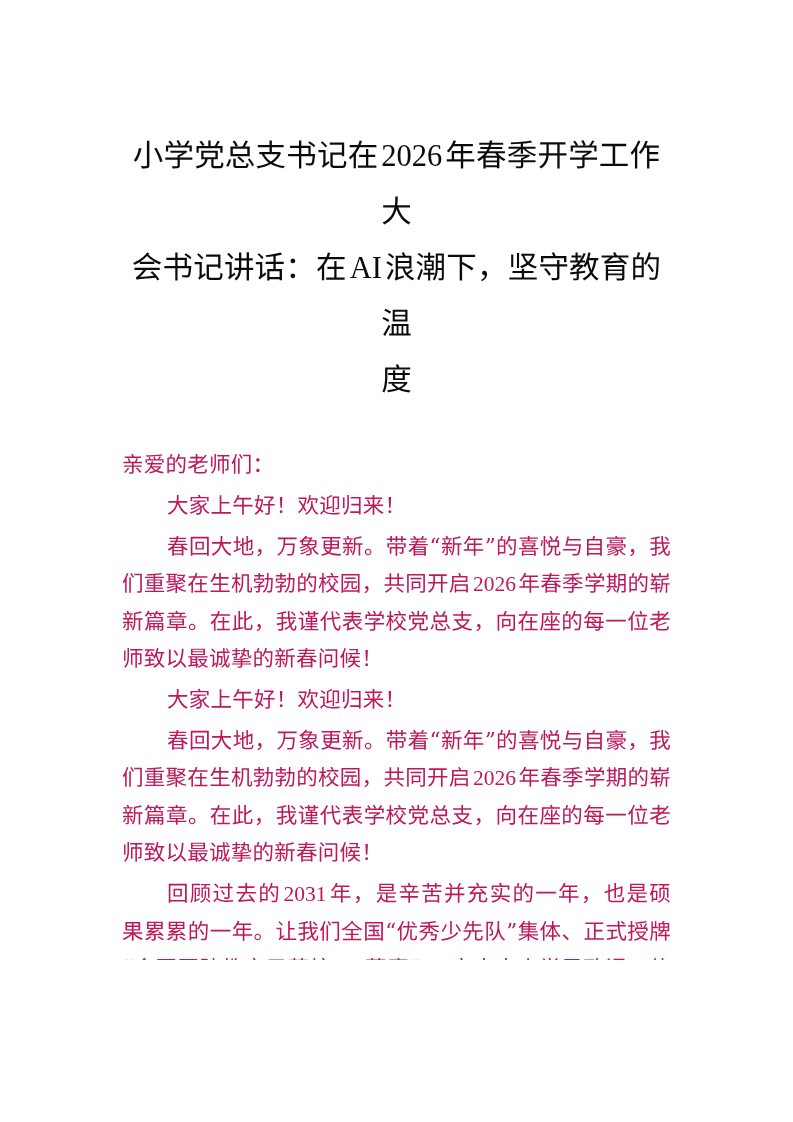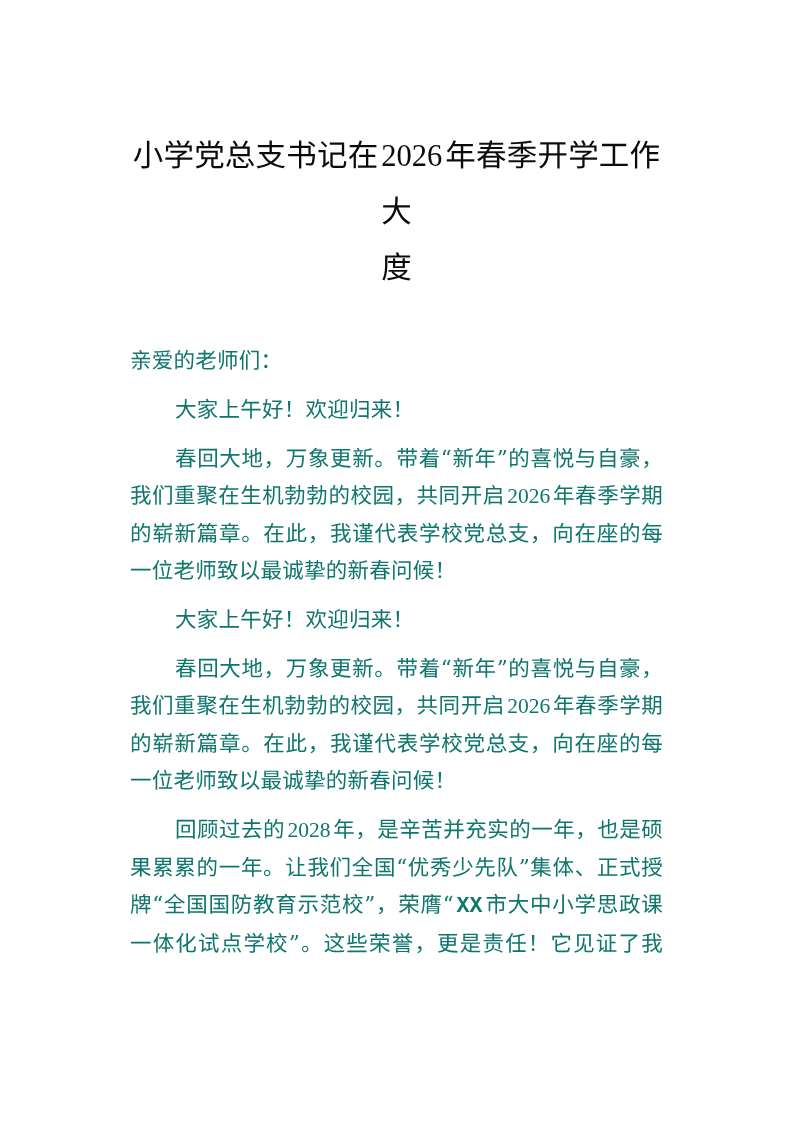--- a/index.html
+++ b/index.html
@@ -43,26 +43,26 @@
     word-break: break-all;
   }
 
   
   .body-block {
     margin: 0;
     padding-top: 34px;
   }
 
   .para {
-    margin: 12px;
+    margin: 4px;
     font-family: "DejaVu Serif", "Liberation Serif", serif;
     font-size: 21.5px;
     line-height: 37px;
     font-weight: 400;
-    color: #0f766e;
+    color: #be185d;
     text-align: justify;
     text-align-last: left;
     text-justify: inter-ideograph;
     word-break: break-all;
     letter-spacing: 0.25px;
   }
 
   .para.indent {
     text-indent: 45px;
   }
@@ -88,26 +88,27 @@
   }
 </style>
 </head>
 <body>
 
 <div class="page">
   <div class="content">
 
     <h1 class="doc-title">
         <div>小学党总支书记在<span class="lat">2026</span>年春季开学工作大</div>
+        <div>会书记讲话：在<span class="lat">AI</span>浪潮下，坚守教育的温</div>
         <div>度</div>
       </h1>
 
     <div class="body-block">
       <p class="para flush">亲爱的老师们：</p>
       <p class="para indent">大家上午好！欢迎归来！</p>
       <p class="para indent">春回大地，万象更新。带着“新年”的喜悦与自豪，我们重聚在生机勃勃的校园，共同开启<span class="lat">2026</span>年春季学期的崭新篇章。在此，我谨代表学校党总支，向在座的每一位老师致以最诚挚的新春问候！</p>
       <p class="para indent">大家上午好！欢迎归来！</p>
       <p class="para indent">春回大地，万象更新。带着“新年”的喜悦与自豪，我们重聚在生机勃勃的校园，共同开启<span class="lat">2026</span>年春季学期的崭新篇章。在此，我谨代表学校党总支，向在座的每一位老师致以最诚挚的新春问候！</p>
-      <p class="para indent">回顾过去的<span class="lat">2028</span>年，是辛苦并充实的一年，也是硕果累累的一年。让我们全国“优秀少先队”集体、正式授牌“全国国防教育示范校”，荣膺“<span class="lat-b">XX</span>市大中小学思政课一体化试点学校”。这些荣誉，更是责任！它见证了我们<span class="lat-b">XX</span>人的奋斗与担当，是我们教育教学深耕不辍、学生成长丰富多彩、书香校园建设初见成效的生动写照。这份沉甸甸的荣誉，凝聚着全体师生的心血与汗水，请允许我代表学校党总支向大家</p>
+      <p class="para indent">回顾过去的<span class="lat">2031</span>年，是辛苦并充实的一年，也是硕果累累的一年。让我们全国“优秀少先队”集体、正式授牌“全国国防教育示范校”，荣膺“<span class="lat-b">XX</span>市大中小学思政课一体化试点学校”。这些荣誉，更是责任！它见证了我们<span class="lat-b">XX</span>人的奋斗与担当，是我们教育教学深耕不辍、学生成长丰富多彩、书香校园建设初见成效的生动写照。这份沉甸甸的荣誉，凝聚着全体师生的心血与汗水，请允许我代表学校党总支向大家</p>
     </div>
 
   </div>
 </div>
 
 </body></html>

